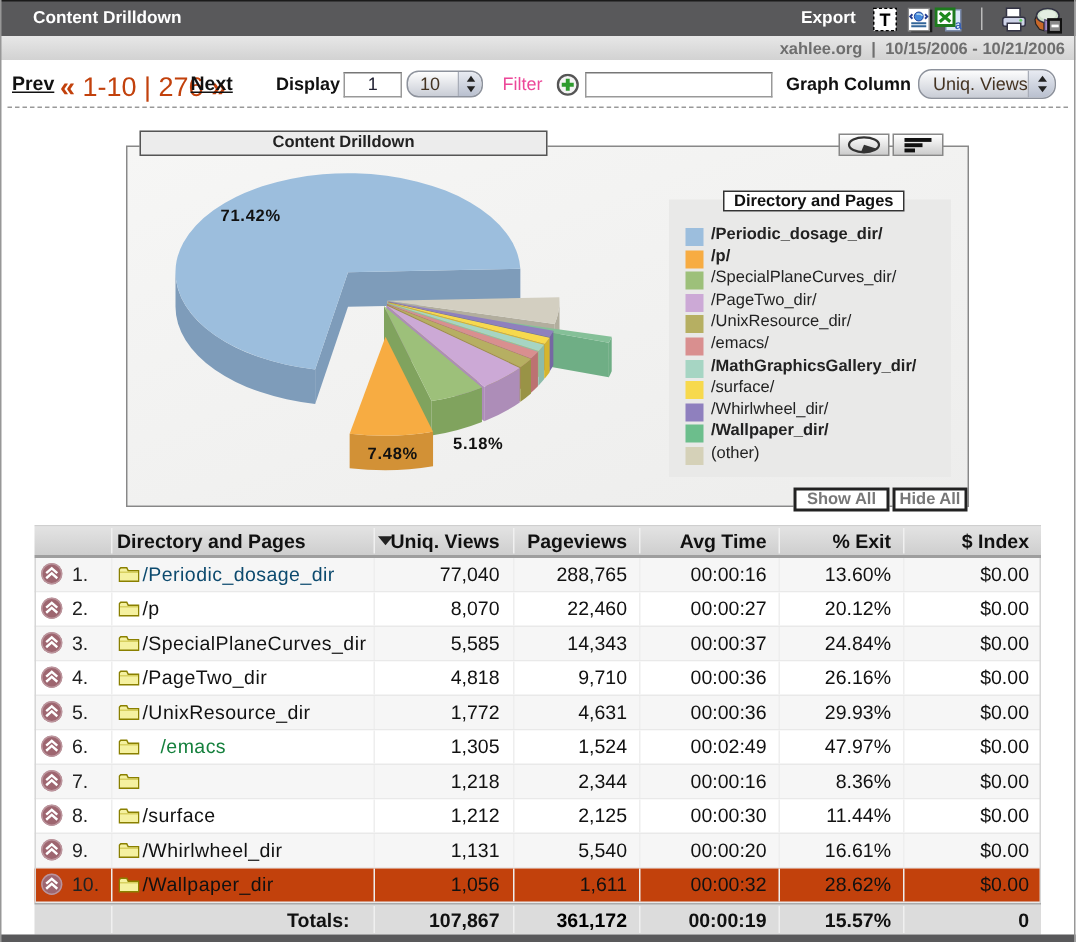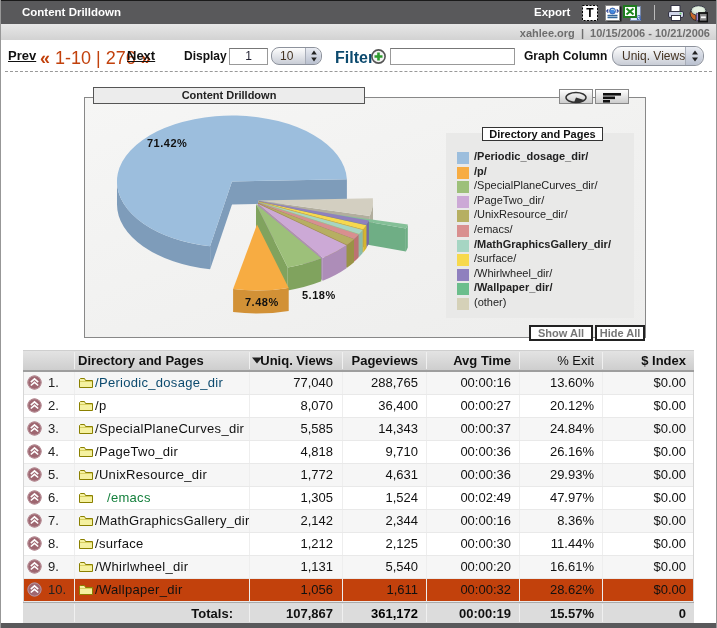--- a/index.html
+++ b/index.html
@@ -60,21 +60,21 @@
 <div class="abs" style="left:229px;top:48px;width:39px;height:17px;background:#fff;border:1px solid #999;border-top-color:#777;text-align:center;font-size:12px;color:#223">1</div>
 <div class="abs" style="left:271px;top:47px;width:51px;height:18px;border-radius:8px;background:linear-gradient(#fdfdfd,#c9cdd6);border:1px solid #8d929c">
   <div class="abs" style="left:8px;top:1px;font-size:12px;color:#432">10</div>
   <div class="abs" style="right:0;top:0;width:16px;height:16px;border-left:1px solid #a8adb8;background:linear-gradient(#e8ebf2,#b9c0cf);border-radius:0 8px 8px 0">
     <svg width="16" height="16">
         <path d="M8 2.5 L10.8 6.5 L5.2 6.5 Z" fill="#222"></path>
         <path d="M8 13.5 L10.8 9.5 L5.2 9.5 Z" fill="#222"></path>
       </svg>
   </div>
 </div>
-<div class="abs" style="left:335px;top:49px;font-size:16px;font-weight:bold;color:#0c4a6e">Filter</div>
+<div class="abs" style="left:335px;top:49px;font-size:12px;font-weight:normal;color:#ec4899">Filter</div>
 <svg class="abs" style="left:371px;top:49px" width="15" height="15">
     <circle cx="7.5" cy="7.5" r="6.6" fill="#f4f4f4" stroke="#555" stroke-width="1.6"></circle>
     <path d="M7.5 3.5 V11.5 M3.5 7.5 H11.5" stroke="#2e9b2e" stroke-width="2.6"></path>
   </svg>
 <div class="abs" style="left:390px;top:48px;width:125px;height:17px;background:#fff;border:1px solid #999;border-top-color:#777"></div>
 <div class="abs" style="left:524px;top:49px;font-size:12px;font-weight:bold;color:#111">Graph Column</div>
 <div class="abs" style="left:612px;top:46px;width:92px;height:20px;border-radius:9px;background:linear-gradient(#fdfdfd,#c9cdd6);border:1px solid #8d929c">
   <div class="abs" style="left:9px;top:2px;font-size:12px;color:#432">Uniq. Views</div>
   <div class="abs" style="right:0;top:0;width:18px;height:18px;border-left:1px solid #a8adb8;background:linear-gradient(#e8ebf2,#b9c0cf);border-radius:0 9px 9px 0">
     <svg width="18" height="18">
@@ -168,21 +168,21 @@
 </svg>
 
 <div class="abs" style="left:23px;top:350px;width:671px;height:22px;background:linear-gradient(#e3e3e3,#cecece);border-bottom:2px solid #9e9e9e;border-top:1px solid #cfcfcf">
   <div class="abs" style="left:55px;top:2px;font-size:13px;font-weight:bold;color:#111">Directory and Pages</div>
   <svg class="abs" style="left:228px;top:6px" width="12" height="7">
       <path d="M1 0.5 L11 0.5 L6 6.5 Z" fill="#222"></path>
     </svg>
   <div class="num" style="left:226px;width:84px;top:2px;font-weight:bold;color:#111">Uniq. Views</div>
     <div class="num" style="left:319px;width:76px;top:2px;font-weight:bold;color:#111">Pageviews</div>
     <div class="num" style="left:403px;width:85px;top:2px;font-weight:bold;color:#111">Avg Time</div>
-    <div class="num" style="left:496px;width:75px;top:2px;font-weight:normal;color:#111">% Exit</div>
+    <div class="num" style="left:496px;width:75px;top:2px;font-weight:bold;color:#111">% Exit</div>
     <div class="num" style="left:579px;width:84px;top:2px;font-weight:bold;color:#111">$ Index</div>
     <div class="hsep" style="left:51px"></div>
     <div class="hsep" style="left:226px"></div>
     <div class="hsep" style="left:319px"></div>
     <div class="hsep" style="left:403px"></div>
     <div class="hsep" style="left:496px"></div>
     <div class="hsep" style="left:579px"></div>
 </div>
 <div class="trow" style="top:372px;background:#f6f6f6">
     <div style="position:absolute;left:4px;top:3px;width:15px;height:15px">
@@ -224,21 +224,21 @@
     </div>
     <div style="position:absolute;left:25px;top:3px;color:#222">2.</div>
     <div style="position:absolute;left:56px;top:5px;width:14px;height:12px">
       <svg width="14" height="12" viewBox="0 0 14 12" style="position:absolute;left:0;top:0">
         <path d="M0.5 2.5 L0.5 10.5 L13.5 10.5 L13.5 3.5 L6.5 3.5 L5.5 1.5 L1.5 1.5 Z" fill="#f5f1a0" stroke="#8a8000" stroke-width="1"></path>
         <path d="M1 4.5 L13 4.5" stroke="#d8d060" stroke-width="1"></path>
       </svg>
     </div>
     <div style="position:absolute;left:72px;top:3px;color:#111;letter-spacing:0.3px">/p</div>
     <div class="num" style="left:226px;width:84px">8,070</div>
-    <div class="num" style="left:319px;width:76px">36,400</div>
+    <div class="num" style="left:319px;width:76px">22,460</div>
     <div class="num" style="left:403px;width:85px">00:00:27</div>
     <div class="num" style="left:496px;width:75px">20.12%</div>
     <div class="num" style="left:579px;width:84px">$0.00</div>
     <div class="colsep" style="left:51px"></div>
     <div class="colsep" style="left:226px"></div>
     <div class="colsep" style="left:319px"></div>
     <div class="colsep" style="left:403px"></div>
     <div class="colsep" style="left:496px"></div>
     <div class="colsep" style="left:579px"></div>
   </div>
@@ -367,22 +367,21 @@
         <path d="M3.8 10.5 L7.5 7.3 L11.2 10.5" fill="none" stroke="#fff" stroke-width="1.6"></path>
       </svg>
     </div>
     <div style="position:absolute;left:25px;top:3px;color:#222">7.</div>
     <div style="position:absolute;left:56px;top:5px;width:14px;height:12px">
       <svg width="14" height="12" viewBox="0 0 14 12" style="position:absolute;left:0;top:0">
         <path d="M0.5 2.5 L0.5 10.5 L13.5 10.5 L13.5 3.5 L6.5 3.5 L5.5 1.5 L1.5 1.5 Z" fill="#f5f1a0" stroke="#8a8000" stroke-width="1"></path>
         <path d="M1 4.5 L13 4.5" stroke="#d8d060" stroke-width="1"></path>
       </svg>
     </div>
-    <div style="position:absolute;left:72px;top:3px;color:#111;letter-spacing:0.3px">/MathGraphicsGallery_dir</div>
-    <div class="num" style="left:226px;width:84px">2,142</div>
+    <div class="num" style="left:226px;width:84px">1,218</div>
     <div class="num" style="left:319px;width:76px">2,344</div>
     <div class="num" style="left:403px;width:85px">00:00:16</div>
     <div class="num" style="left:496px;width:75px">8.36%</div>
     <div class="num" style="left:579px;width:84px">$0.00</div>
     <div class="colsep" style="left:51px"></div>
     <div class="colsep" style="left:226px"></div>
     <div class="colsep" style="left:319px"></div>
     <div class="colsep" style="left:403px"></div>
     <div class="colsep" style="left:496px"></div>
     <div class="colsep" style="left:579px"></div>

